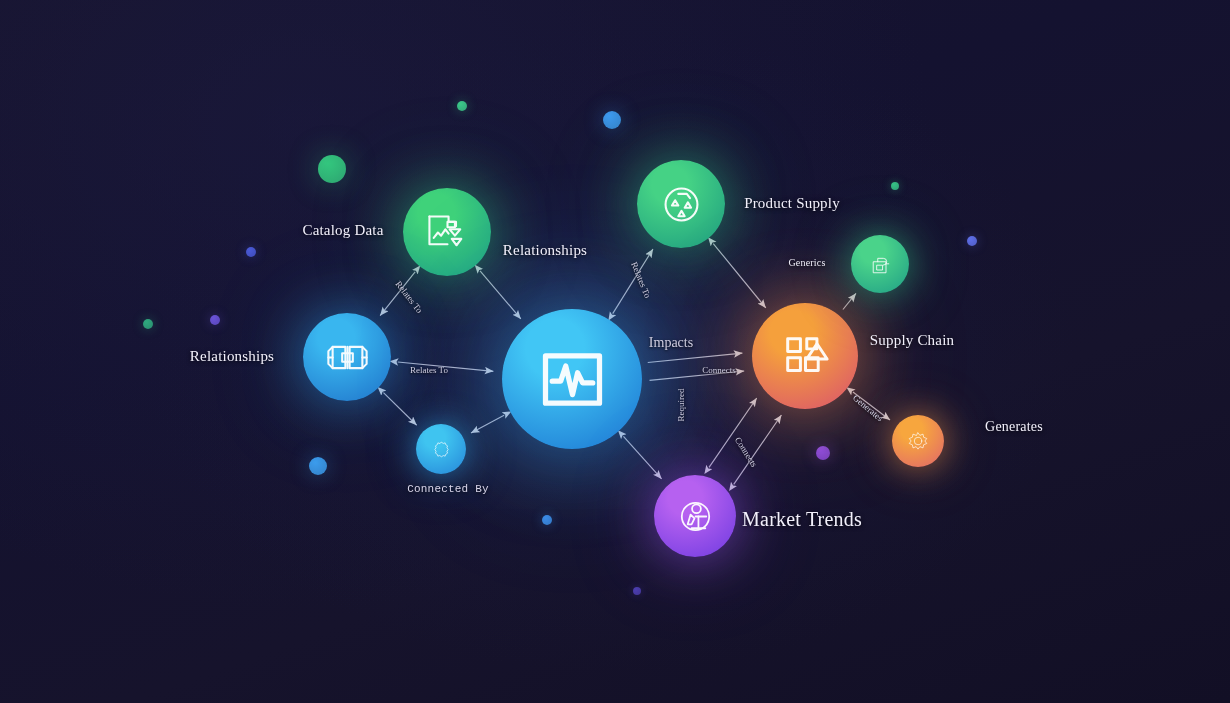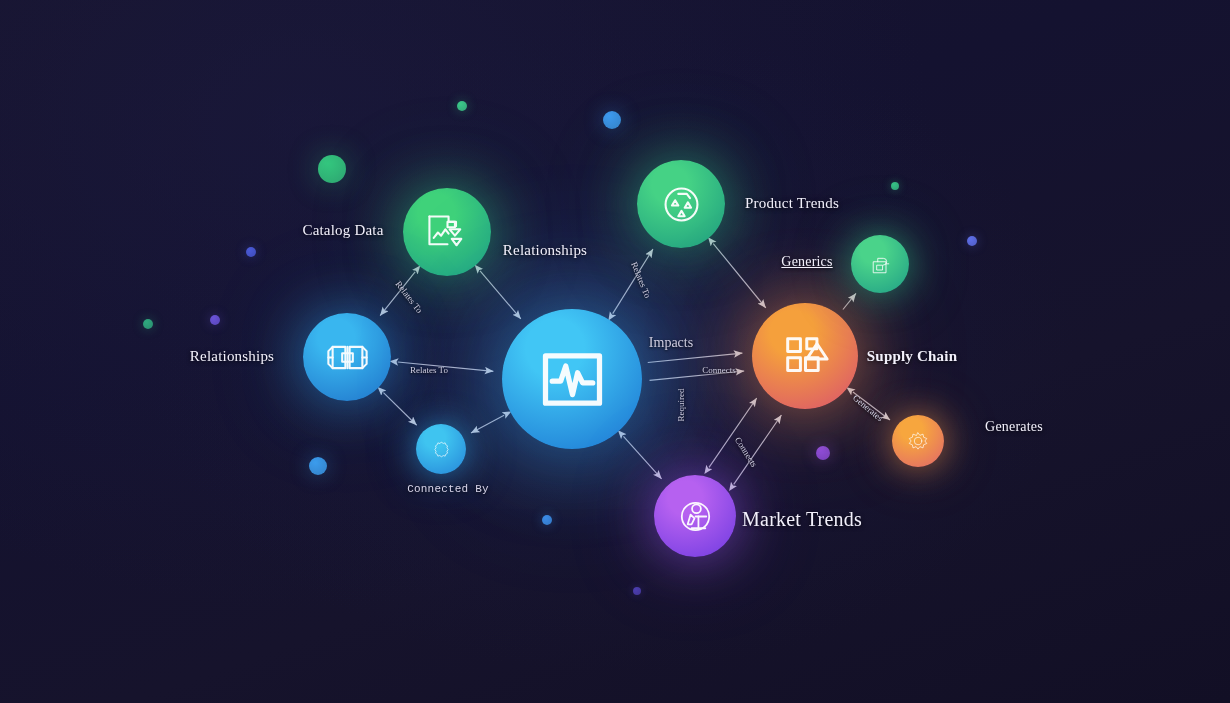--- a/index.html
+++ b/index.html
@@ -199,24 +199,24 @@
           <svg width="29" height="29" viewBox="0 0 48 48" fill="none" stroke="#ffffff" stroke-width="1.15" stroke-linecap="round" stroke-linejoin="round" opacity="0.95">
             <path d="M24 12 l3 2 3 -1 1 3 3 2 -1 3 2 3 -2 3 1 3 -3 2 -1 3 -3 -1 -3 2 -3 -2 -3 1 -1 -3 -3 -2 1 -3 -2 -3 2 -3 -1 -3 3 -2 1 -3 3 1 z"></path>
           </svg>
         </span>
       </div>
     </div>
   <div id="label-layer">
       <div class="node-label" style="left: 343px; top: 230px; font-size: 15px;">Catalog Data</div>
       <div class="node-label" style="left: 232px; top: 356px; font-size: 15px;">Relationships</div>
       <div class="node-label" style="left: 545px; top: 250px; font-size: 15px;">Relationships</div>
-      <div class="node-label" style="left: 792px; top: 203px; font-size: 15px;">Product Trends</div>
-      <div class="node-label" style="left: 912px; top: 356px; font-size: 15px; font-weight: bold;">Supply Chain</div>
+      <div class="node-label" style="left: 792px; top: 203px; font-size: 15px;">Product Supply</div>
+      <div class="node-label" style="left: 912px; top: 340px; font-size: 15px;">Supply Chain</div>
       <div class="node-label" style="left: 802px; top: 519px; font-size: 20px;">Market Trends</div>
-      <div class="node-label" style="left: 807px; top: 262px; font-size: 14px; text-decoration: underline;">Generics</div>
+      <div class="node-label" style="left: 807px; top: 262px; font-size: 10px;">Generics</div>
       <div class="node-label" style="left: 1014px; top: 427px; font-size: 14px;">Generates</div>
       <div class="node-label sans" style="left: 448px; top: 489px; font-size: 11px;">Connected By</div>
     </div>
   <div id="edge-label-layer">
       <div class="edge-label" style="left: 409px; top: 297px; font-size: 9px; transform: translate(-50%, -50%) rotate(52deg);">Relates To</div>
       <div class="edge-label" style="left: 429px; top: 370px; font-size: 9px; transform: translate(-50%, -50%) rotate(0deg);">Relates To</div>
       <div class="edge-label" style="left: 641px; top: 280px; font-size: 9px; transform: translate(-50%, -50%) rotate(68deg);">Relates To</div>
       <div class="edge-label" style="left: 671px; top: 343px; font-size: 14px; transform: translate(-50%, -50%) rotate(0deg);">Impacts</div>
       <div class="edge-label" style="left: 719px; top: 370px; font-size: 9px; transform: translate(-50%, -50%) rotate(0deg);">Connects</div>
       <div class="edge-label" style="left: 681px; top: 405px; font-size: 9px; transform: translate(-50%, -50%) rotate(-90deg);">Required</div>

